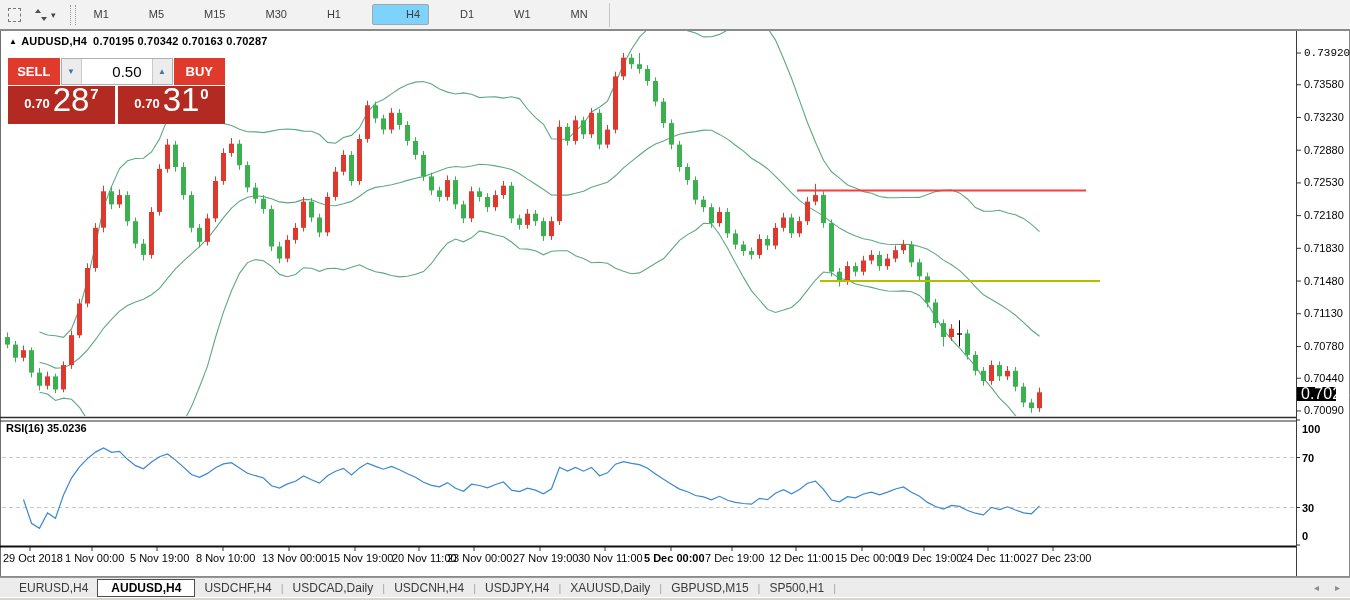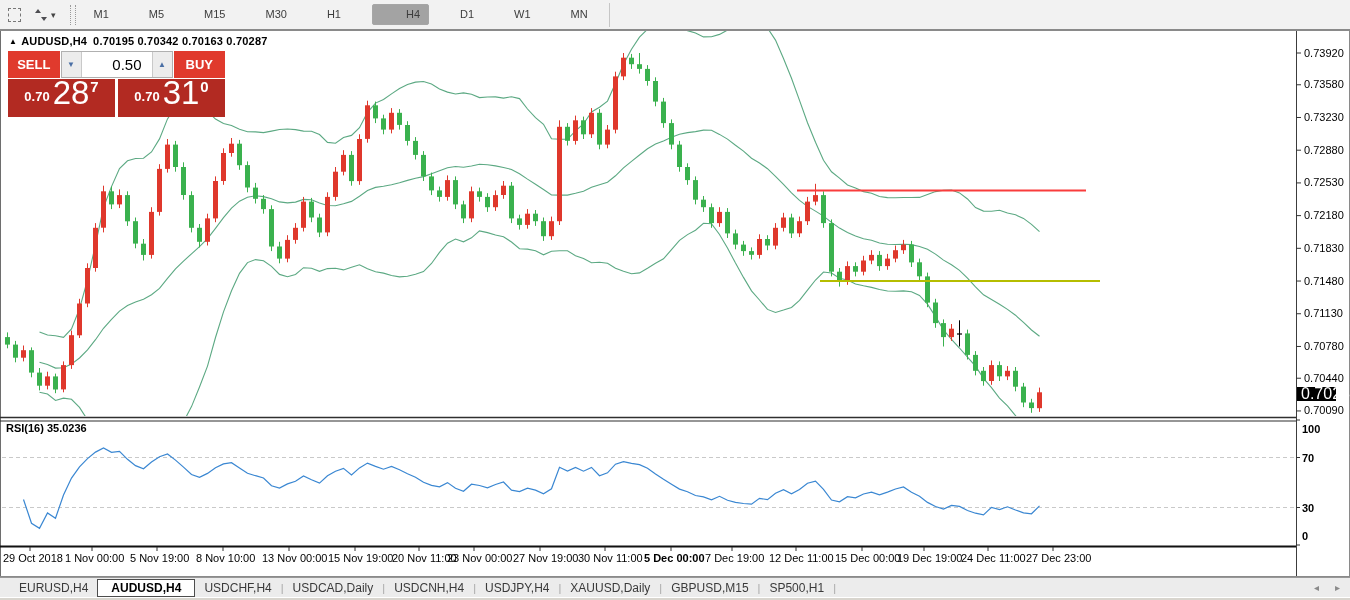--- a/index.html
+++ b/index.html
@@ -10,35 +10,35 @@
   }
   
   #toolbar{position:absolute;left:0;top:0;width:1350px;height:30px;background:#f2f2f2;
     border-bottom:1px solid #8a8a8a;display:flex;align-items:center;box-sizing:border-box;}
   .tb-btn{display:flex;align-items:center;justify-content:center;height:24px;padding:0 5px;margin-left:3px;border-radius:2px;}
   .sel-box{width:11px;height:12px;border:1px dashed #777;display:inline-block;}
   .caret{font-size:9px;color:#444;margin-left:3px;}
   .gripper{width:4px;height:20px;margin:0 7px 0 9px;border-left:1px dotted #9a9a9a;border-right:1px dotted #9a9a9a;}
   #tf-buttons{display:flex;align-items:center;gap:18px;}
   .tf{font-size:11px;color:#3d3d3d;padding:4px 8px;margin:0 2px;border:1px solid transparent;border-radius:2px;line-height:11px;}
-  .tf.active{background:#a3a3a3;border-color:#a6a6a6;padding-left:33px;}
+  .tf.active{background:#7dd3fc;border-color:#a6a6a6;padding-left:33px;}
   .tb-endsep{width:1px;height:24px;background:#c6c6c6;margin-left:10px;}
   
   #chart-svg{position:absolute;left:0;top:30px;}
   #chart-title{position:absolute;left:9px;top:35px;font-size:11px;font-weight:700;color:#000;letter-spacing:.2px;}
   #chart-title .tri{font-size:8px;margin-right:4px;position:relative;top:-1px;}
   #chart-title .ohlc{margin-left:6px;}
   #rsi-label{position:absolute;left:6px;top:422px;font-size:11px;font-weight:700;color:#000;}
   .plabel{position:absolute;left:1304px;font-size:11px;color:#000;white-space:nowrap;}
   .rlabel{position:absolute;left:1302px;font-size:11px;font-weight:700;color:#000;}
   .tlabel{position:absolute;top:552px;font-size:11px;color:#000;white-space:nowrap;}
   #price-tag{position:absolute;left:1297px;top:387px;width:39px;height:14px;background:#000;
     color:#fff;font-size:16px;line-height:14px;padding-left:4px;box-sizing:border-box;}
   
-  #trade-panel{position:absolute;left:8px;top:51px;width:217px;}
+  #trade-panel{position:absolute;left:8px;top:58px;width:217px;}
   .tp-row1{display:flex;height:27px;}
   .tp-sell,.tp-buy{width:52px;background:#e03a2d;color:#fff;font-size:13px;font-weight:700;
     display:flex;align-items:center;justify-content:center;}
   .tp-sell{border-right:1px solid #fff;}
   .tp-buy{border-left:1px solid #fff;}
   .tp-vol{flex:1;display:flex;border:1px solid #b0b0b0;box-sizing:border-box;background:#fff;}
   .tp-step{width:19px;background:#ececec;display:flex;align-items:center;justify-content:center;
     font-size:8px;color:#4a6fa5;border:0;}
   .tp-dn{border-right:1px solid #c9c9c9;}
   .tp-up{border-left:1px solid #c9c9c9;}
@@ -441,21 +441,21 @@
       <span class="tp-big">31</span>
       <span class="tp-sup">0</span>
     </div>
   </div>
 </div>
 
 <div id="rsi-label">RSI(16) 35.0236</div>
 <div id="price-tag">0.70287</div>
 
 <div id="axis-labels">
-    <div class="plabel" style="top: 46.5px;">0.73920</div>
+    <div class="plabel" style="top: 46.5px; font-family: Liberation Mono, monospace;">0.73920</div>
     <div class="plabel" style="top: 78.2757px;">0.73580</div>
     <div class="plabel" style="top: 110.986px;">0.73230</div>
     <div class="plabel" style="top: 143.696px;">0.72880</div>
     <div class="plabel" style="top: 176.407px;">0.72530</div>
     <div class="plabel" style="top: 209.117px;">0.72180</div>
     <div class="plabel" style="top: 241.827px;">0.71830</div>
     <div class="plabel" style="top: 274.537px;">0.71480</div>
     <div class="plabel" style="top: 307.248px;">0.71130</div>
     <div class="plabel" style="top: 339.958px;">0.70780</div>
     <div class="plabel" style="top: 371.734px;">0.70440</div>

